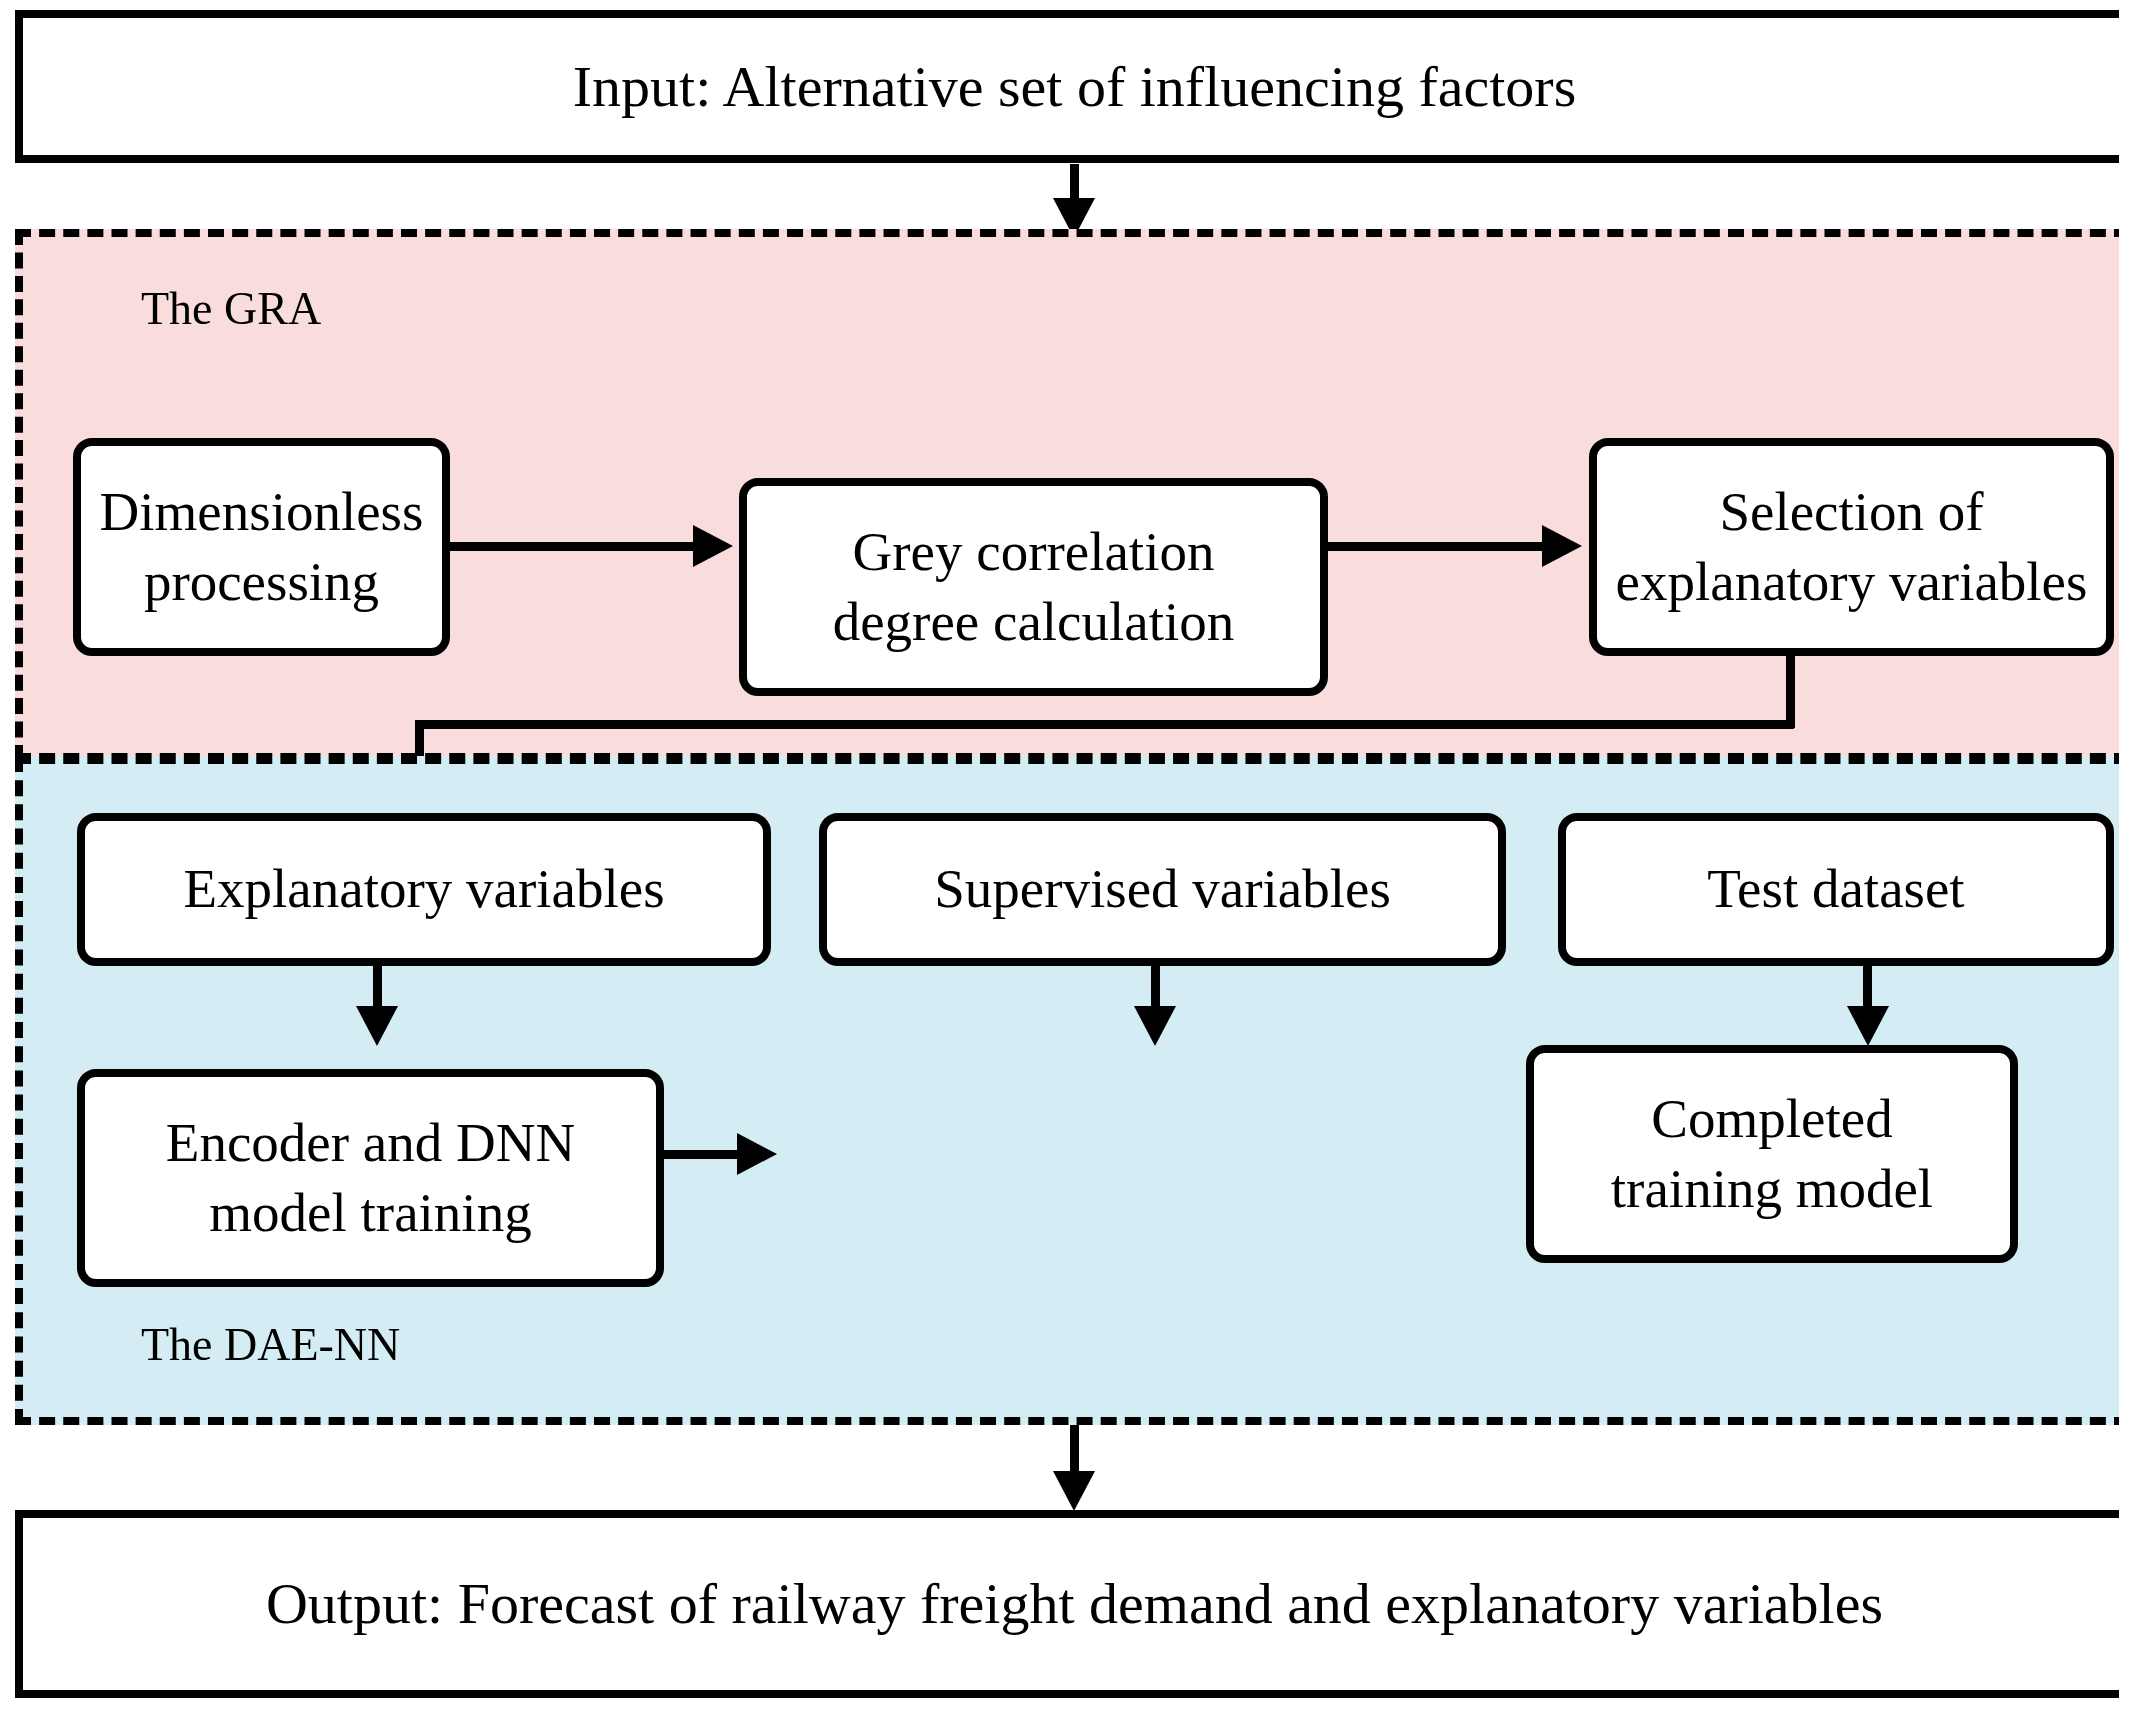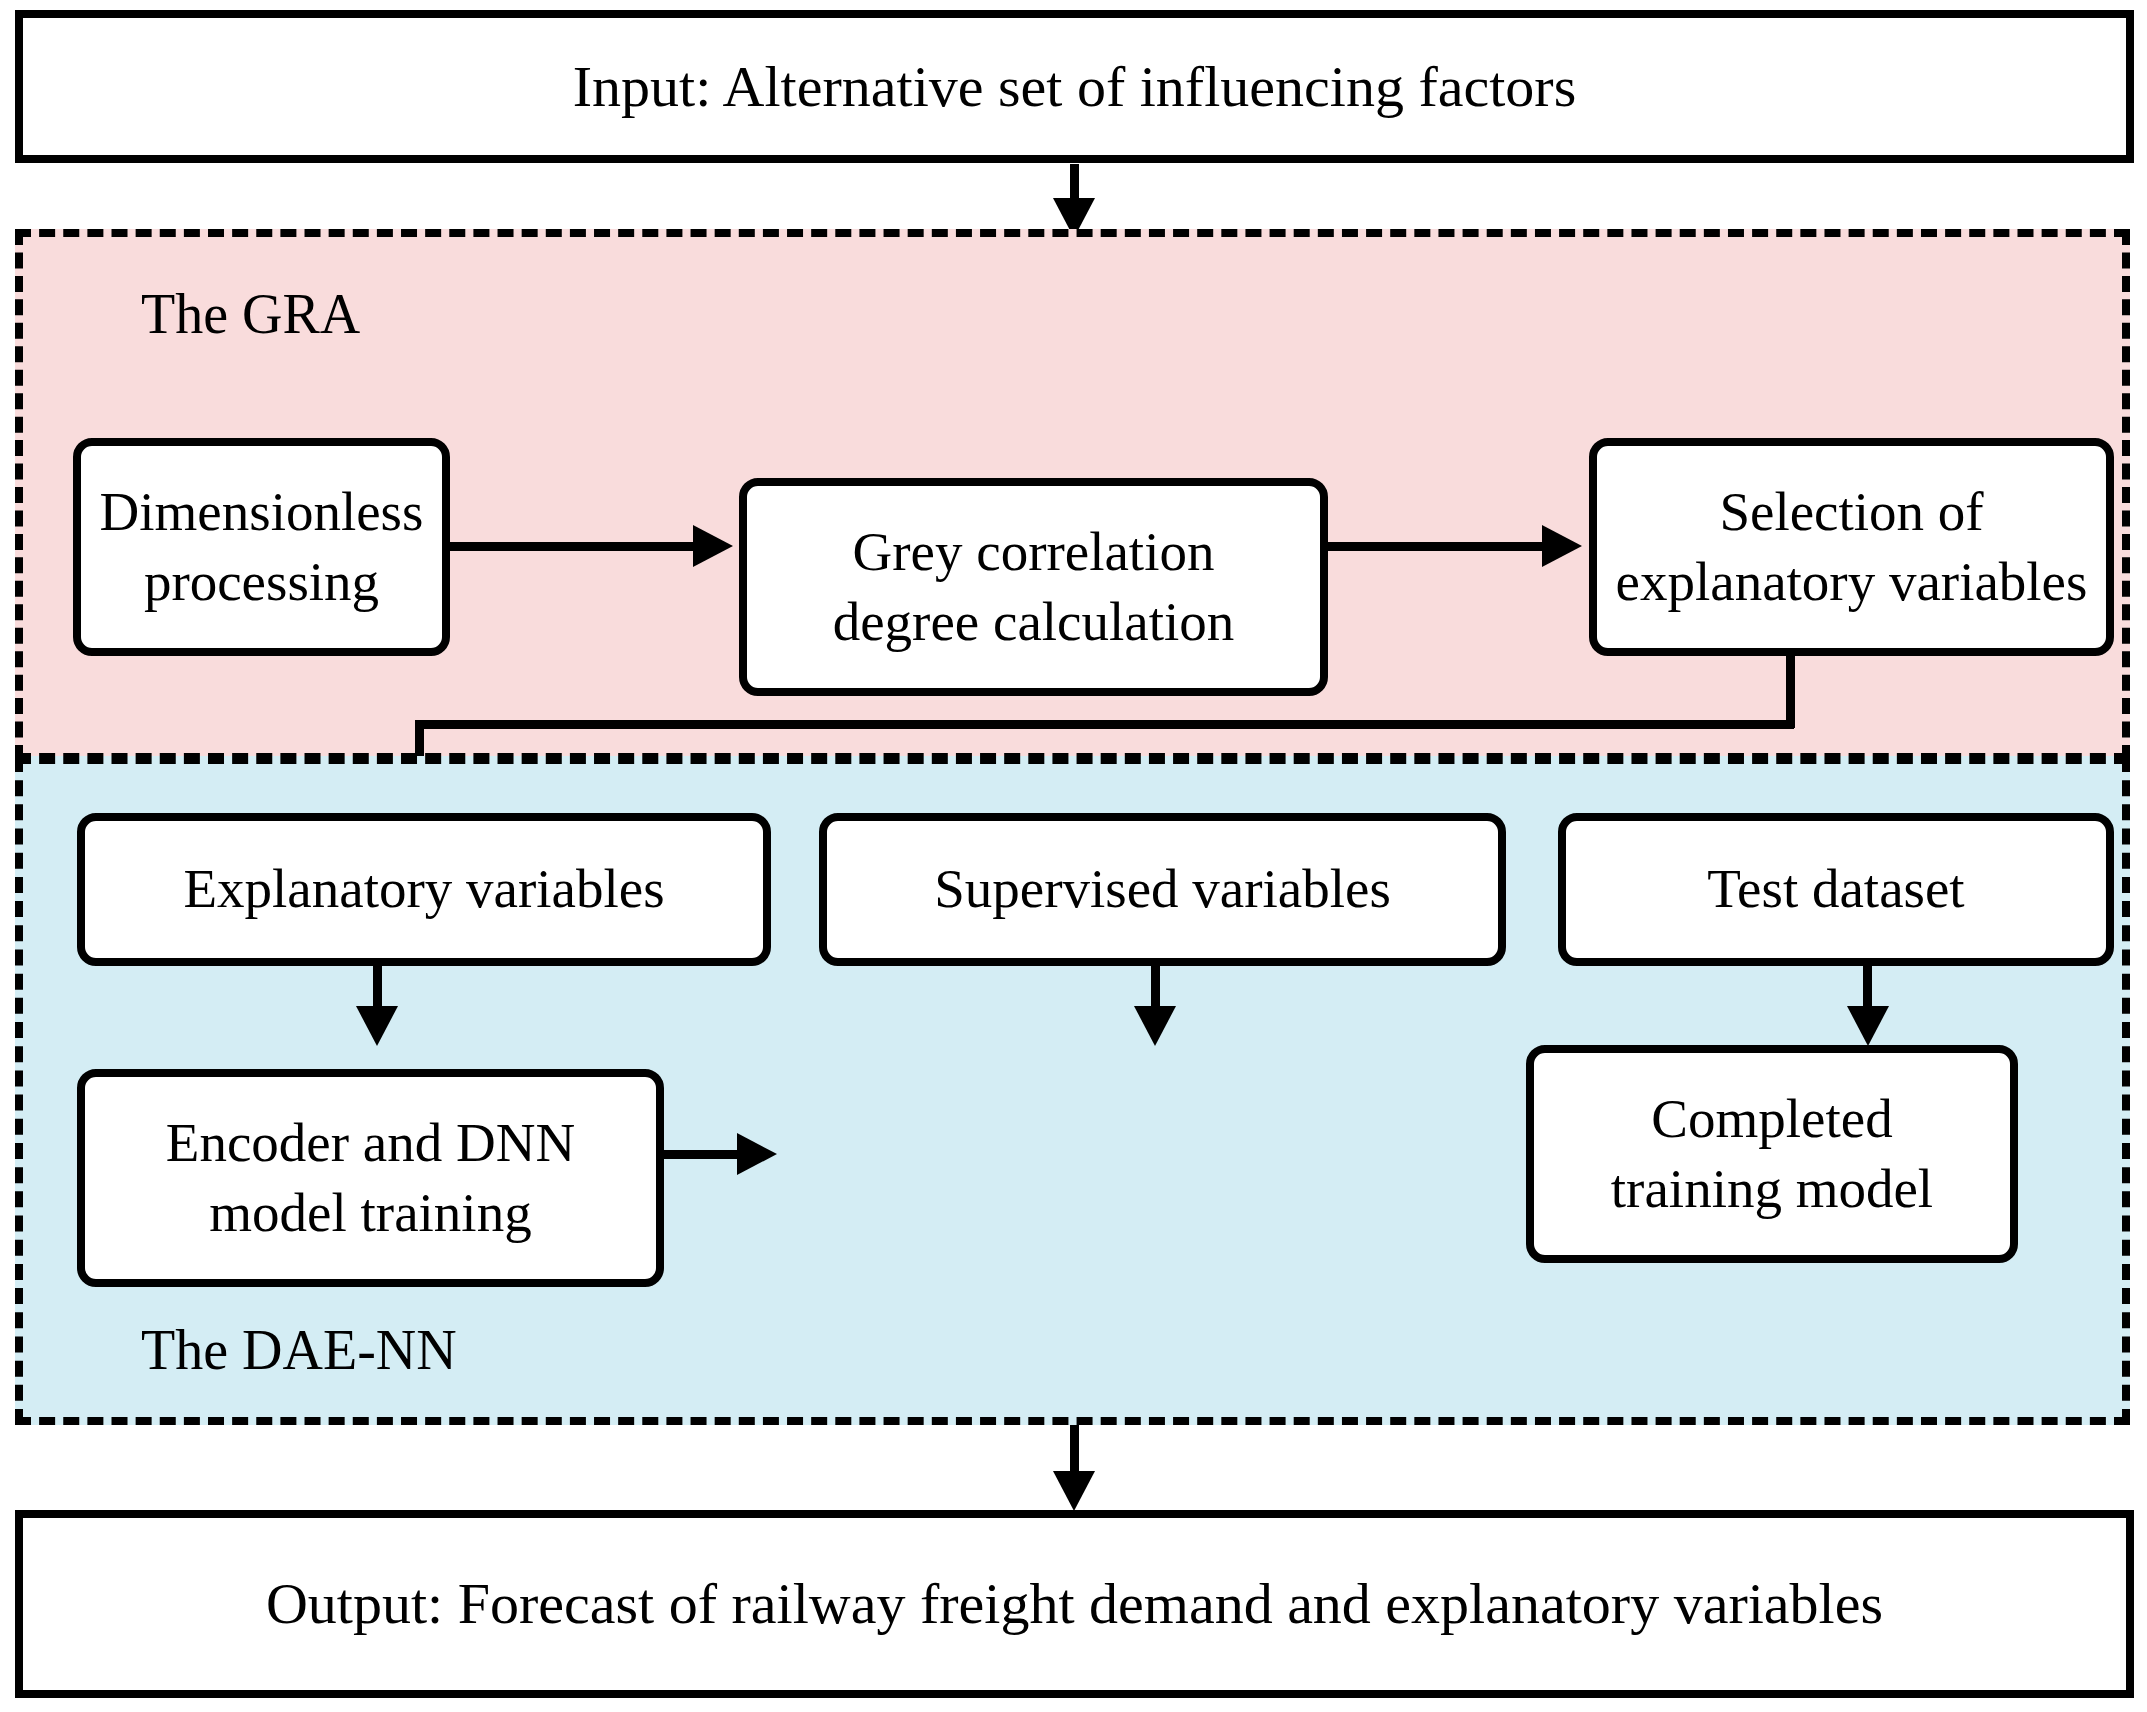--- a/index.html
+++ b/index.html
@@ -9,21 +9,20 @@
   }
   body {
     font-family: "Liberation Serif", "DejaVu Serif", serif;
   }
   #canvas {
     position: relative;
     width: 2119px;
     height: 1713px;
     background: #ffffff;
     overflow: hidden;
-    padding-left: 22px;
   }
 
   
   .box {
     position: absolute;
     box-sizing: border-box;
     background: #ffffff;
     border: 8.5px solid #000000;
     display: flex;
     align-items: center;
@@ -68,21 +67,21 @@
     width: 0;
     height: 0;
     border-top: 21.7px solid transparent;
     border-bottom: 21.7px solid transparent;
     border-left: 40px solid #000000;
   }
 
   
   .fs-io   { font-size: 58px; }
   .fs-box  { font-size: 55px; border-radius: 19px; }
-  .fs-reg  { font-size: 56px; }
+  .fs-reg  { font-size: 46px; }
 </style>
 </head>
 <body>
 
 <div id="canvas">
 
   <div class="box fs-io" style="left:15px; top:10.4px; width:2119px; height:153px;">
     <span class="txt">Input: Alternative set of influencing factors</span>
   </div>
 

